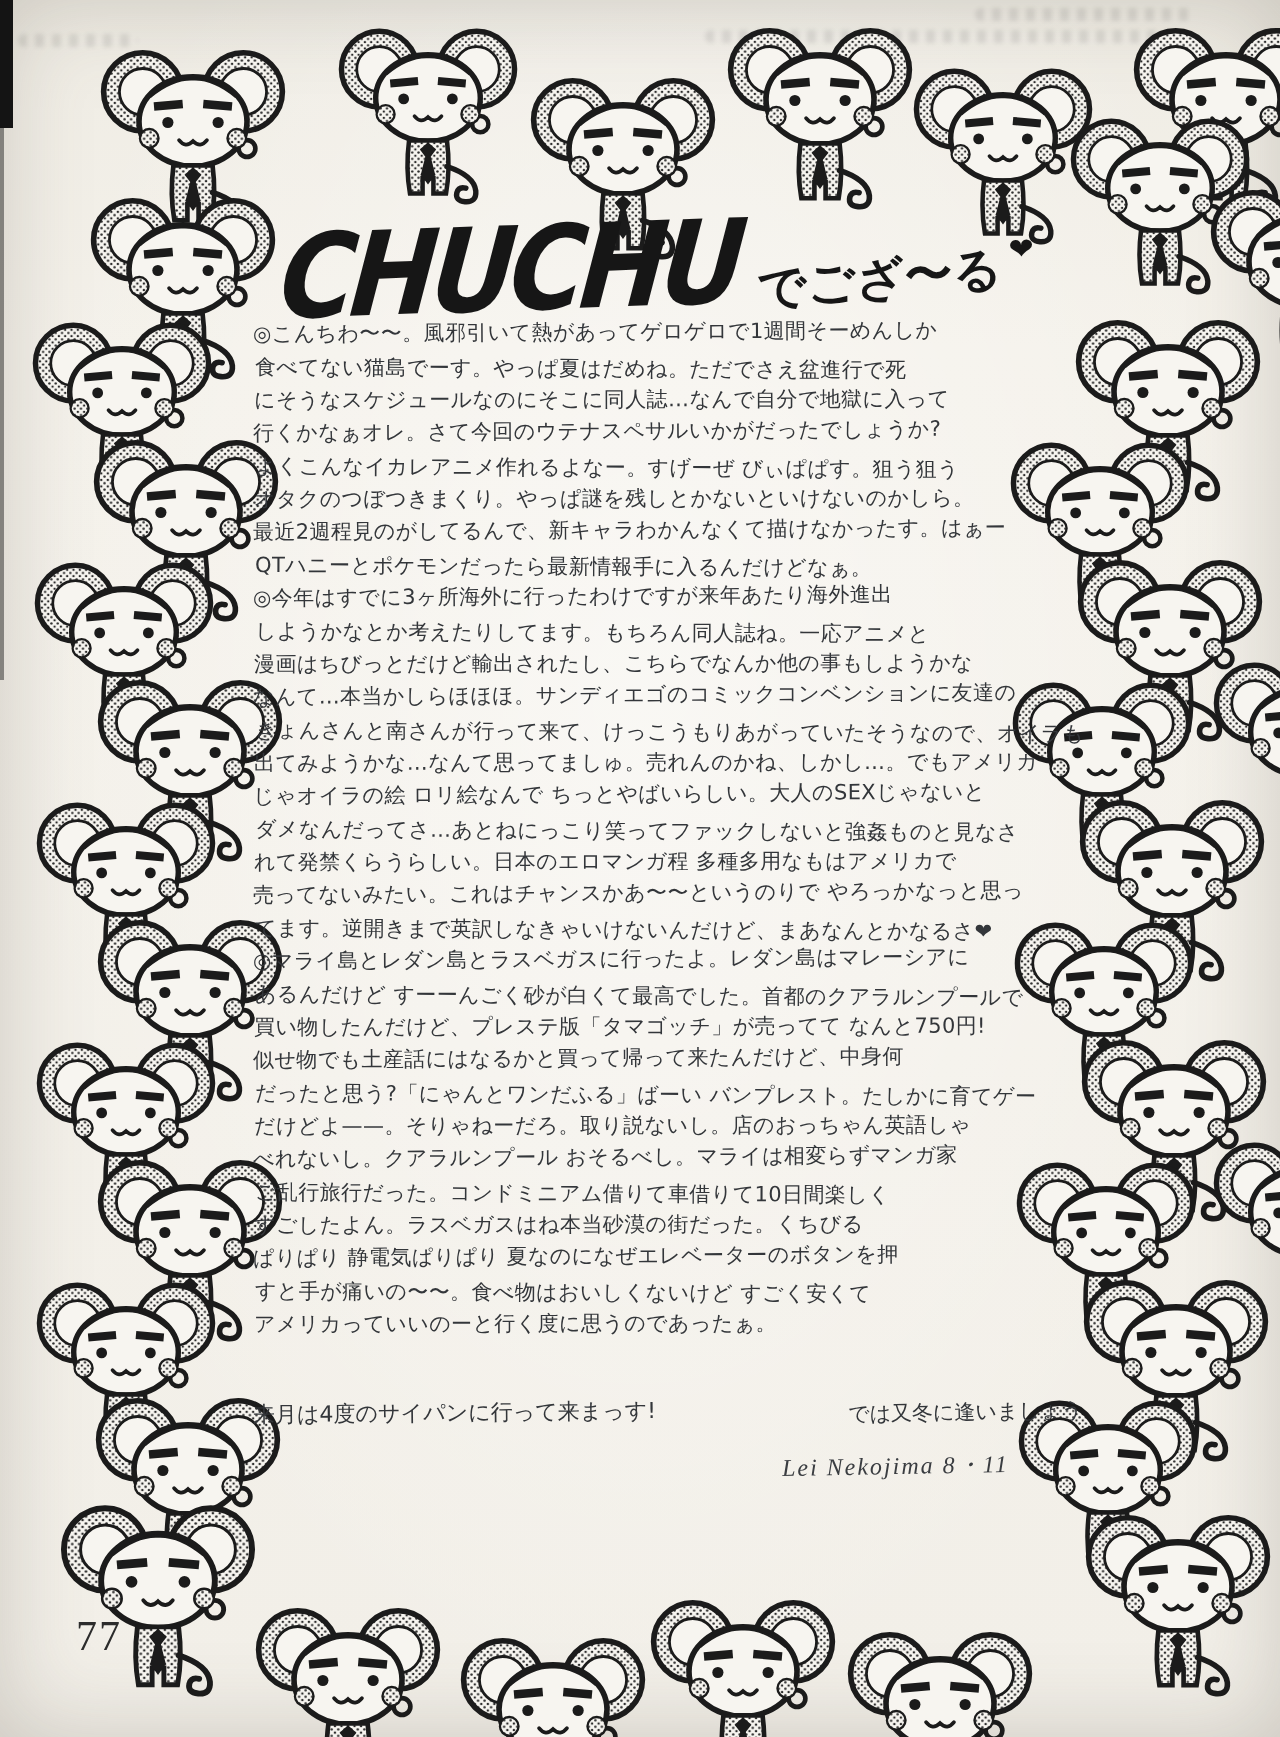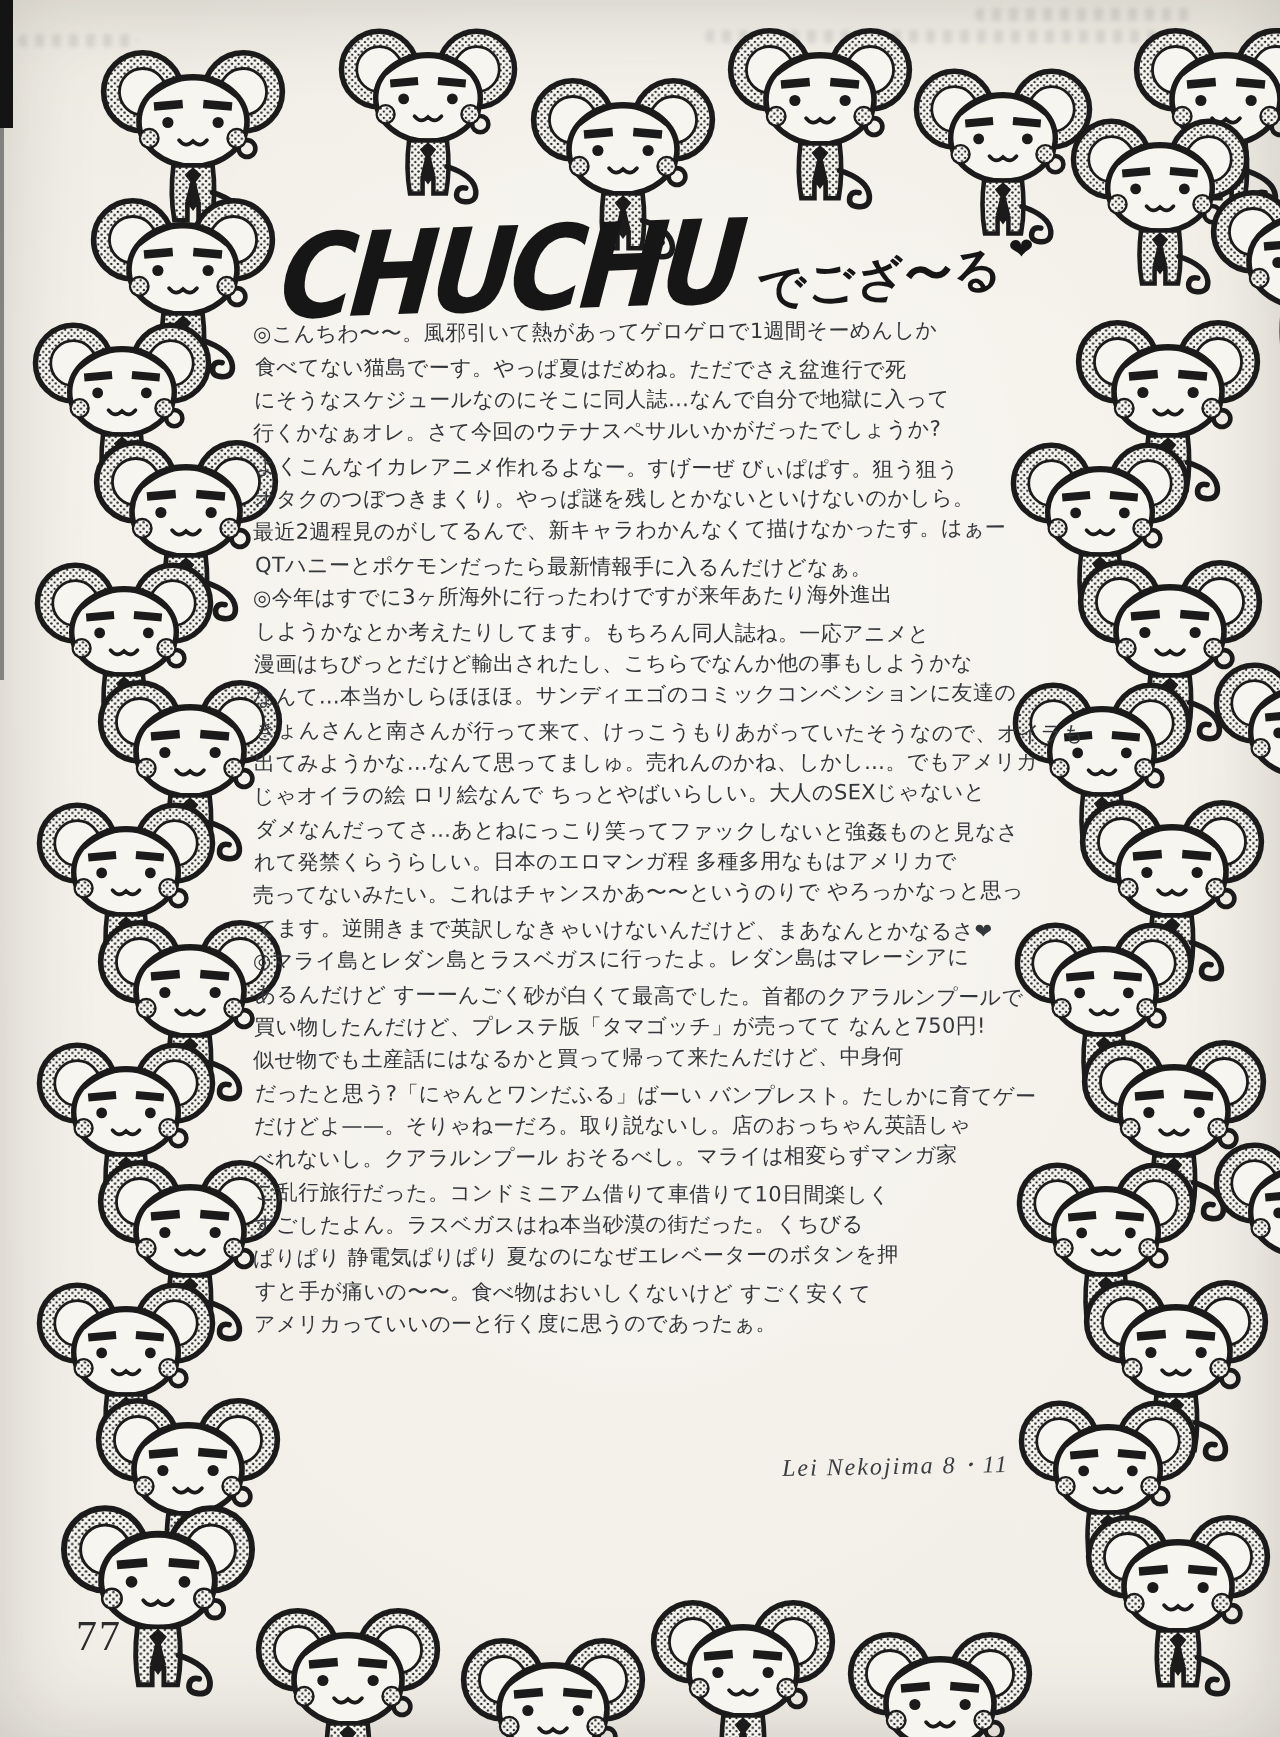--- a/index.html
+++ b/index.html
@@ -303,17 +303,21 @@
         <div class="line">だけどよ——。そりゃねーだろ。取り説ないし。店のおっちゃん英語しゃ</div>
         <div class="line">べれないし。クアラルンプール おそるべし。マライは相変らずマンガ家</div>
         <div class="line">ご乱行旅行だった。コンドミニアム借りて車借りて10日間楽しく</div>
         <div class="line">すごしたよん。ラスベガスはね本当砂漠の街だった。くちびる</div>
         <div class="line">ぱりぱり 静電気ぱりぱり 夏なのになぜエレベーターのボタンを押</div>
         <div class="line">すと手が痛いの〜〜。食べ物はおいしくないけど すごく安くて</div>
         <div class="line">アメリカっていいのーと行く度に思うのであったぁ。</div>
       </div>
     </div>
 
+  <div class="closing">
+    <span class="closing-announce">来月は4度のサイパンに行って来まっす!</span>
+    <span class="closing-farewell">では又冬に逢いましょう</span>
+  </div>
   <div class="signature">Lei Nekojima 8・11</div>
 
   <div class="page-number">77</div>
 
 </div>
 
 </body></html>

